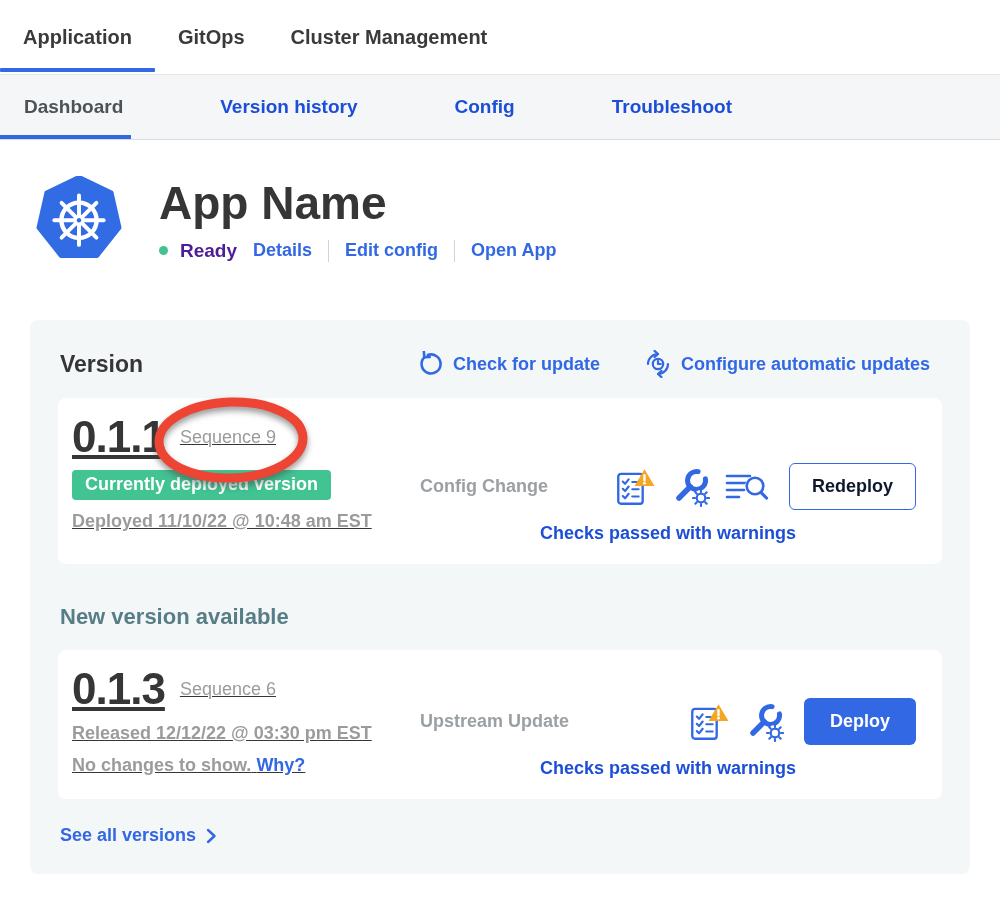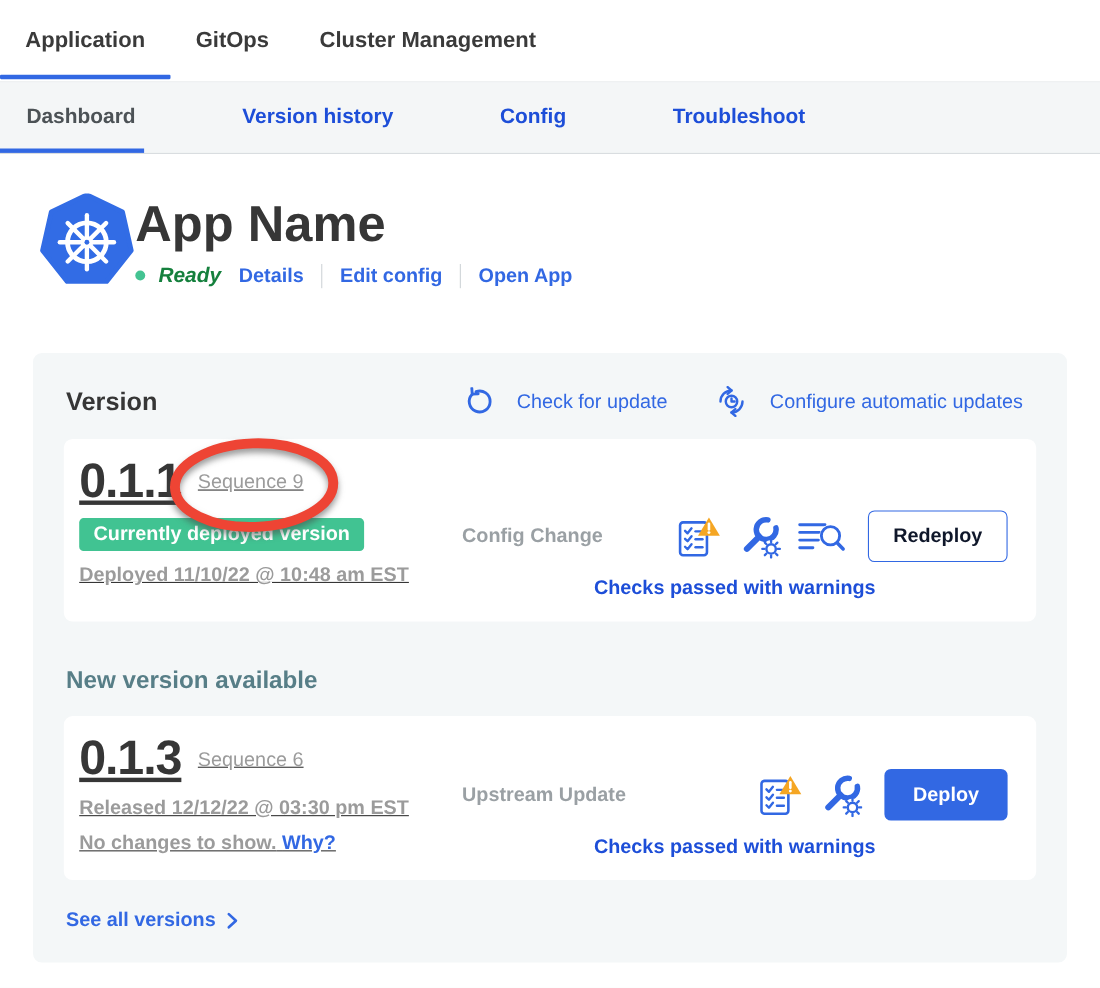--- a/index.html
+++ b/index.html
@@ -35,37 +35,37 @@
     font-size: 19px; font-weight: bold; color: #1d4ed8;
     position: relative; cursor: pointer;
   }
   .sub-tab + .sub-tab { margin-left: 49px; }
   .sub-tab.active { color: #4c5256; }
   .sub-tab.active::after {
     content: ""; position: absolute; left: 0; right: 16px; bottom: 0;
     height: 4px; background: #3268e3;
   }
   
-  .app-header { display: flex; align-items: flex-start; padding: 36px 30px 0 35px; }
+  .app-header { display: flex; align-items: flex-start; padding: 36px 30px 0 35px; gap: 36px; }
   .logo-box { flex: none; }
   .app-title { margin: 2px 0 0 0; font-size: 46px; font-weight: bold; color: #363636; line-height: 1.1; }
   .status-row { display: flex; align-items: center; margin-top: 11px; gap: 12px; }
   .status-dot { width: 9px; height: 9px; border-radius: 50%; background: #44c392; flex: none; }
-  .status-text { font-size: 19px; font-weight: bold; color: #15803d; margin-right: 4px; font-style: italic; }
+  .status-text { font-size: 19px; font-weight: bold; color: #4c1d95; margin-right: 4px; }
   .header-link { font-size: 18px; font-weight: bold; color: #3268e3; cursor: pointer; }
   .sep { width: 1px; height: 22px; background: #cfd4d7; margin: 0 4px; }
   
   .version-section {
     margin: 48px 30px 0; background: #f4f7f8; border-radius: 8px;
     padding: 30px 28px 28px;
   }
   .section-head { display: flex; align-items: center; }
   .section-title { margin: 0 0 0 2px; font-size: 23px; font-weight: bold; color: #363636; flex: 1; }
   .head-actions { display: flex; align-items: center; gap: 44px; margin-right: 12px; }
-  .action-link { display: flex; align-items: center; gap: 21px; font-size: 18px; font-weight: normal; color: #3268e3; cursor: pointer; }
+  .action-link { display: flex; align-items: center; gap: 9px; font-size: 18px; font-weight: bold; color: #3268e3; cursor: pointer; }
   .version-card { background: #fff; border-radius: 8px; margin-top: 20px; padding: 16px 26px 20px 14px; display: flex; }
   .v-left { width: 348px; flex: none; text-decoration: underline; }
   .ver-row { display: flex; align-items: center; }
   .ver-num { font-size: 44px; font-weight: bold; letter-spacing: -1px; color: #363636; line-height: 1.05; }
   .seq-wrap { position: relative; margin-left: 10px; padding: 2px 5px; }
   .seq-label { position: relative; z-index: 2; font-size: 18px; color: #9b9b9b; }
   .annotation {
     position: absolute; left: -26px; top: -30px; z-index: 1; pointer-events: none;
     filter: drop-shadow(0 4px 3px rgba(70,70,70,0.55));
   }

